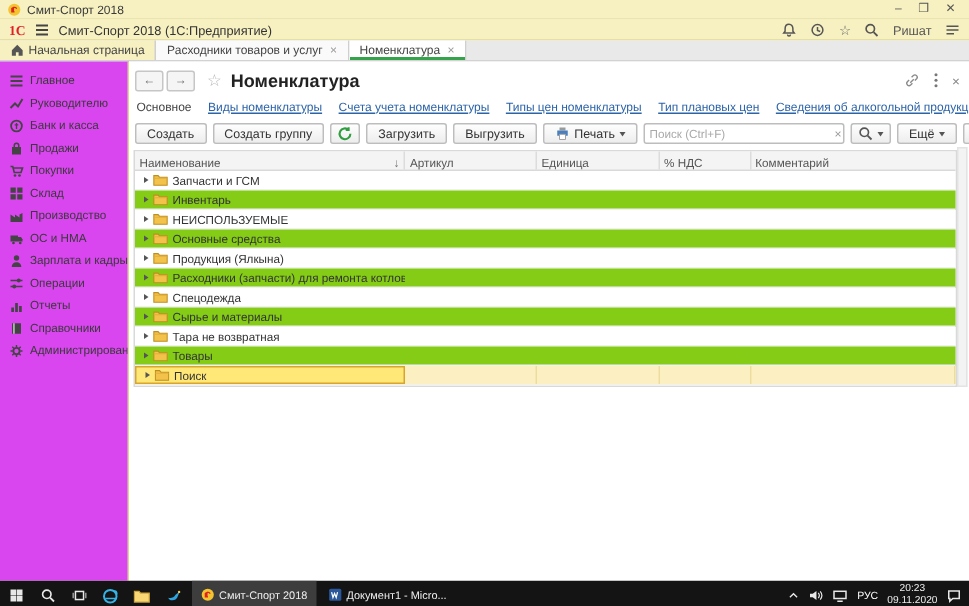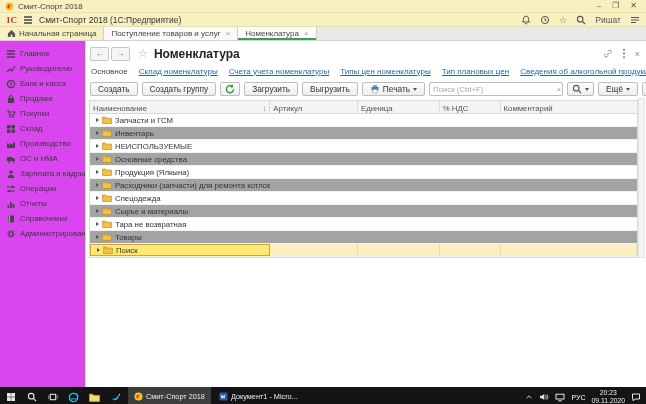--- a/index.html
+++ b/index.html
@@ -57,21 +57,21 @@
   .search-input::placeholder{color:#a9a9a9;}
   .search-clear{position:absolute;right:2px;color:#999;font-size:8px;cursor:default;}
   
   .table-wrap{margin:0 8px 0 3px;border:1px solid #d9d9d9;}
   .thead{display:flex;height:13px;background:#f4f4f4;border-bottom:1px solid #d9d9d9;
          font-size:7.8px;color:#555;box-sizing:border-box;}
   .th{display:flex;align-items:flex-end;padding:0 3px;border-right:1px solid #dcdcdc;box-sizing:border-box;}
   .th:last-child{border-right:none;}
   .th .sort{margin-left:auto;color:#777;font-size:8px;}
   .trow{display:flex;height:13px;border-bottom:1px solid #f1f1f1;box-sizing:border-box;background:#fff;}
-  .trow.alt{background:#a3a3a3;}
+  .trow.alt{background:#84cc16;}
   .td{display:flex;align-items:center;padding:0 2px;font-size:7.8px;color:#333;box-sizing:border-box;
       overflow:hidden;white-space:nowrap;}
   .trow.selected{background:#fcf0c2;}
   .trow.selected .td{border-right:1px solid #ecdd9e;}
   .trow.selected .td.name-cell{background:#ffe878;border:1px solid #d8a42a;}
   .expander{width:0;height:0;border-top:2.5px solid transparent;border-bottom:2.5px solid transparent;
             border-left:3.5px solid #555;margin:0 3px 0 4px;flex:none;}
   .row-label{margin-left:3px;}
   .vscroll{position:absolute;right:1px;top:57px;width:5px;height:158px;background:#f3f3f3;border:1px solid #e3e3e3;}
   
@@ -145,21 +145,21 @@
   <div class="tabbar" id="tabbar">
       <div class="tab home">
         <span>
           <svg width="9" height="9" viewBox="0 0 10 10" style="display:block">
             <path d="M1 5 5 1l4 4v4H6V6.5H4V9H1z" fill="#555"></path>
           </svg>
         </span>
         <span>Начальная страница</span>
       </div>
       <div class="tab">
-        <span>Поступление товаров и услуг</span>
+        <span>Расходники товаров и услуг</span>
         <span class="tab-close">×</span>
       </div>
       <div class="tab active">
         <span>Номенклатура</span>
         <span class="tab-close">×</span>
       </div>
     </div>
 
   <div class="body">
 
@@ -300,21 +300,21 @@
                 <circle cx="2" cy="6" r="1.1" fill="#777"></circle>
                 <circle cx="2" cy="10" r="1.1" fill="#777"></circle>
               </svg>
             </span>
           <span>×</span>
         </div>
       </div>
 
       <div class="navlinks" id="navlinks">
           <span class="navlink active">Основное</span>
-          <span class="navlink">Склад номенклатуры</span>
+          <span class="navlink">Виды номенклатуры</span>
           <span class="navlink">Счета учета номенклатуры</span>
           <span class="navlink">Типы цен номенклатуры</span>
           <span class="navlink">Тип плановых цен</span>
           <span class="navlink">Сведения об алкогольной продукции</span>
         </div>
 
       <div class="toolbar">
         <span class="btn">Создать</span>
         <span class="btn">Создать группу</span>
         <span class="btn icon-only" id="refresh-slot">

